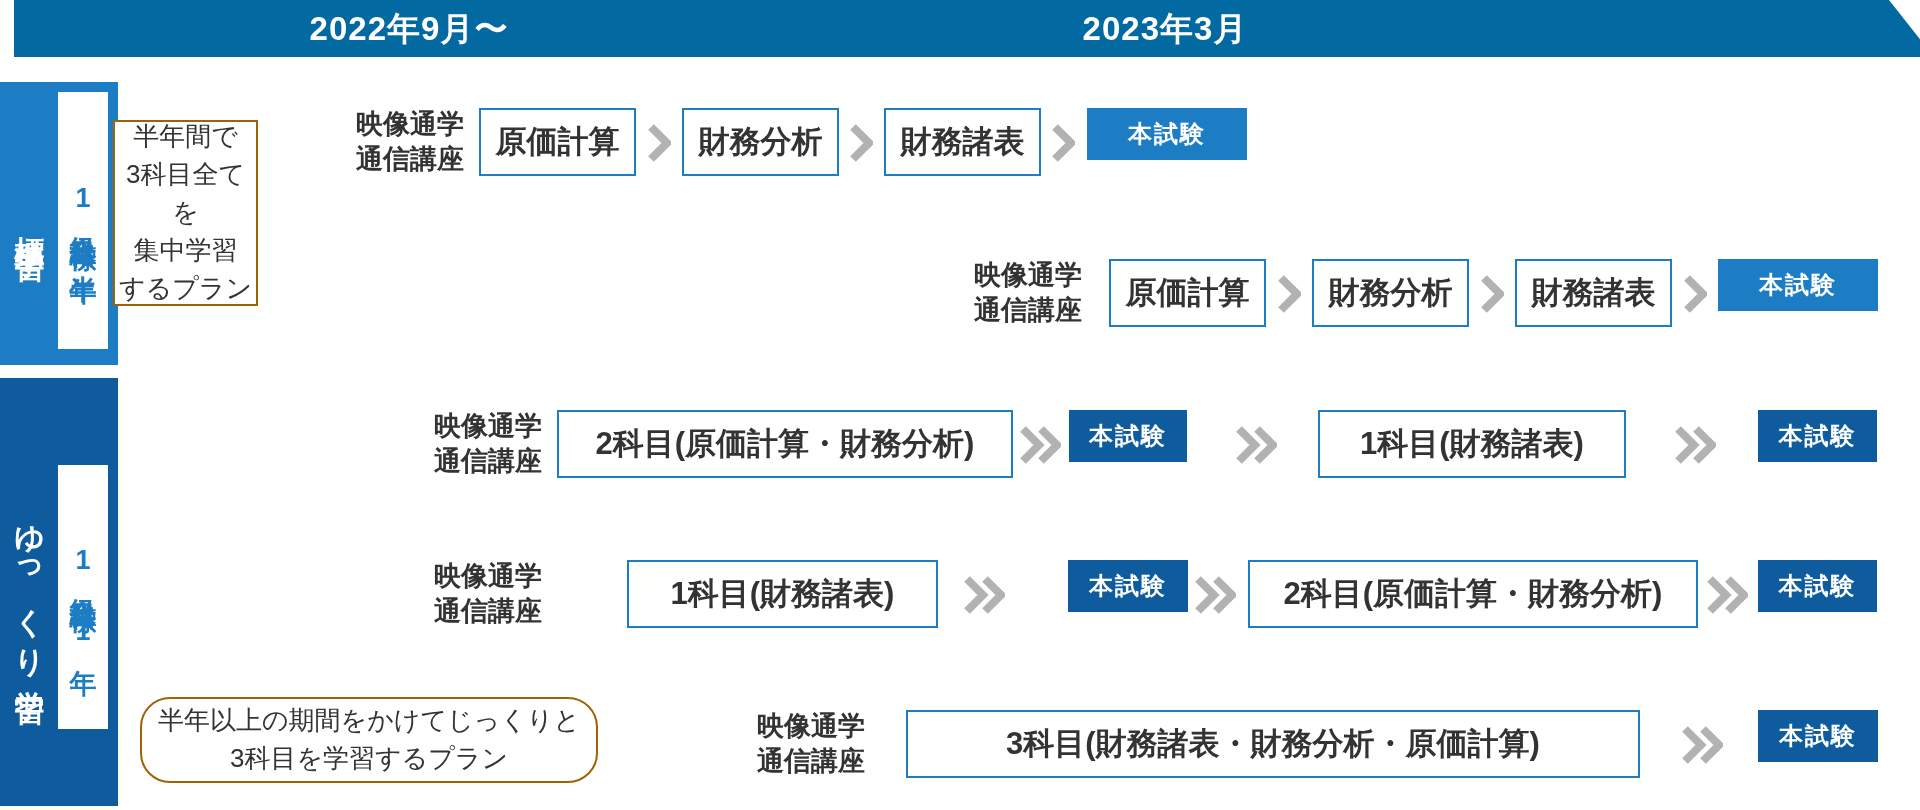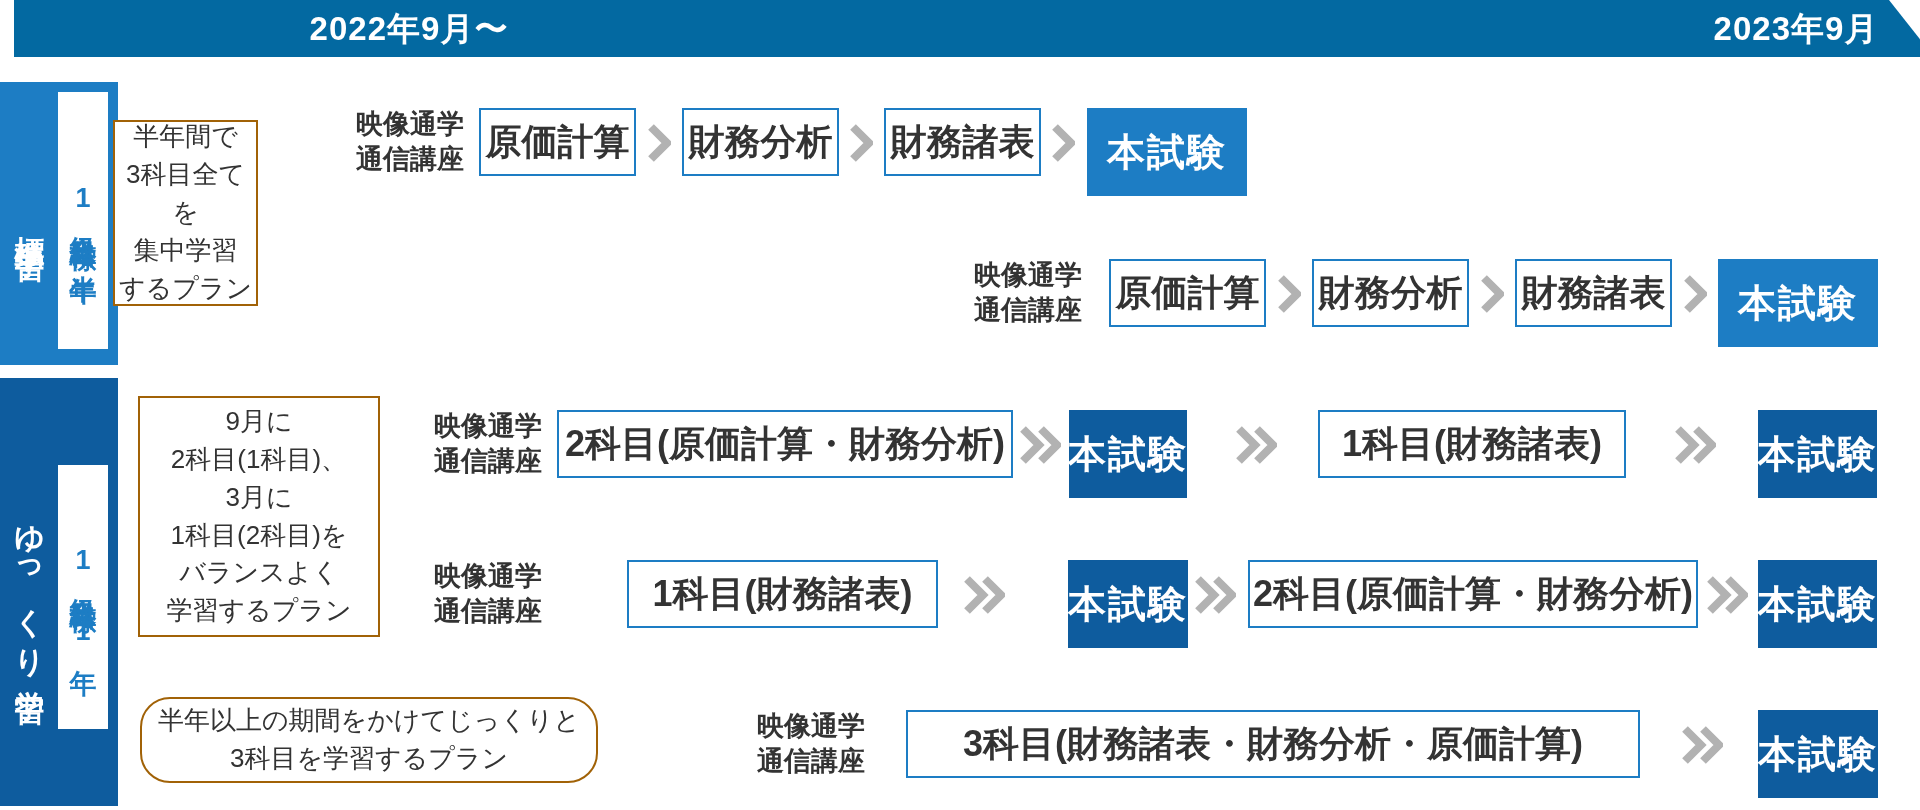--- a/index.html
+++ b/index.html
@@ -37,38 +37,38 @@
     position:absolute;border:2px solid #a16207;background:#ffffff;display:flex;align-items:center;justify-content:center;
     text-align:center;font-size:26px;line-height:1.46;white-space:pre-line;color:#333333;
   }
   
   .clabel{
     position:absolute;width:132px;text-align:right;font-size:27px;font-weight:700;line-height:1.3;white-space:pre-line;color:#333333;
   }
   
   .box{
     position:absolute;height:64px;border:2px solid #1d7dc4;background:#ffffff;display:flex;align-items:center;justify-content:center;
-    font-size:36px;font-weight:700;color:#333333;white-space:nowrap;
+    font-size:31px;font-weight:700;color:#333333;white-space:nowrap;
   }
   .exam{
-    position:absolute;height:88px;display:flex;align-items:center;justify-content:center;
-    font-size:38px;font-weight:700;color:#ffffff;letter-spacing:2px;white-space:nowrap;
+    position:absolute;height:52px;display:flex;align-items:center;justify-content:center;
+    font-size:24px;font-weight:700;color:#ffffff;letter-spacing:2px;white-space:nowrap;
   }
   .exam.light{background:#1d7dc4;}
   .exam.dark{background:#0e5c9e;}
   .chev{position:absolute;}
 </style>
 </head>
 <body>
 
 <div class="canvas">
 
   <div class="timebar">
     <span class="date" style="left:395px;">2022年9月〜</span>
-    <span class="date" style="left:1782px;">2023年9月</span>
+    <span class="date" style="left:1151px;">2023年3月</span>
   </div>
 
   <div class="sidebar std">
     <div class="side-label">標準学習</div>
     <div class="goal-box">
       <span>1級合格目標　半年</span>
     </div>
   </div>
 
   <div class="plan" style="left:113px;top:120px;width:141px;height:182px;">半年間で
@@ -108,26 +108,20 @@
     </svg>
   <div class="exam light" style="left:1718px;top:259px;width:160px;">本試験</div>
 
   <div class="sidebar slow">
     <div class="side-label">ゆっくり学習</div>
     <div class="goal-box">
       <span>1級合格目標　1年</span>
     </div>
   </div>
 
-  <div class="plan" style="left:138px;top:396px;width:238px;height:237px;">9月に
-2科目(1科目)、
-3月に
-1科目(2科目)を
-バランスよく
-学習するプラン</div>
 
   <div class="clabel" style="left:410px;top:409px;">映像通学
 通信講座</div>
   <div class="box" style="left:557px;top:410px;width:452px;">2科目(原価計算・財務分析)</div>
   <svg class="chev" style="left:1019px;top:426px;" width="42" height="38" viewBox="0 0 42 38">
       <path d="M4 3 L20 19 L4 35" fill="none" stroke="#b2b2b2" stroke-width="8"></path>
       <path d="M22 3 L38 19 L22 35" fill="none" stroke="#b2b2b2" stroke-width="8"></path>
     </svg>
   <div class="exam dark" style="left:1069px;top:410px;width:118px;">本試験</div>
   <svg class="chev" style="left:1235px;top:426px;" width="42" height="38" viewBox="0 0 42 38">

